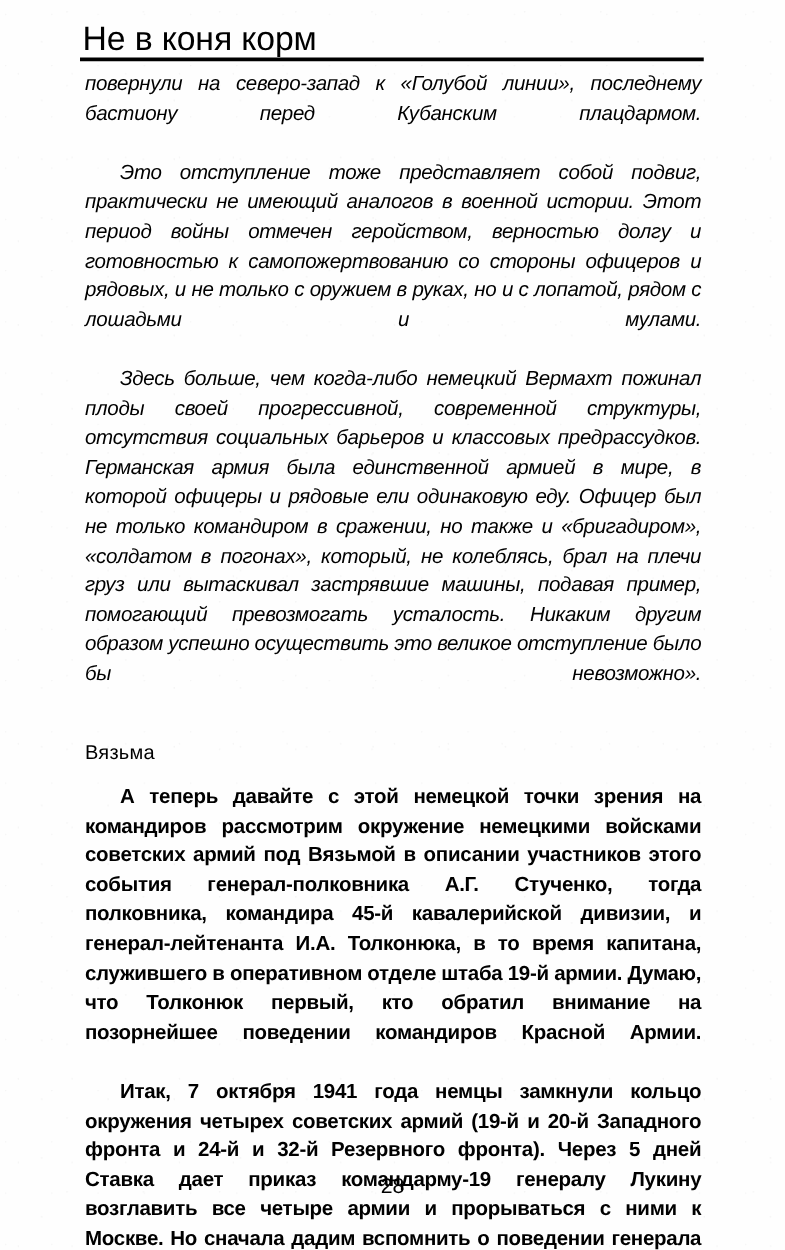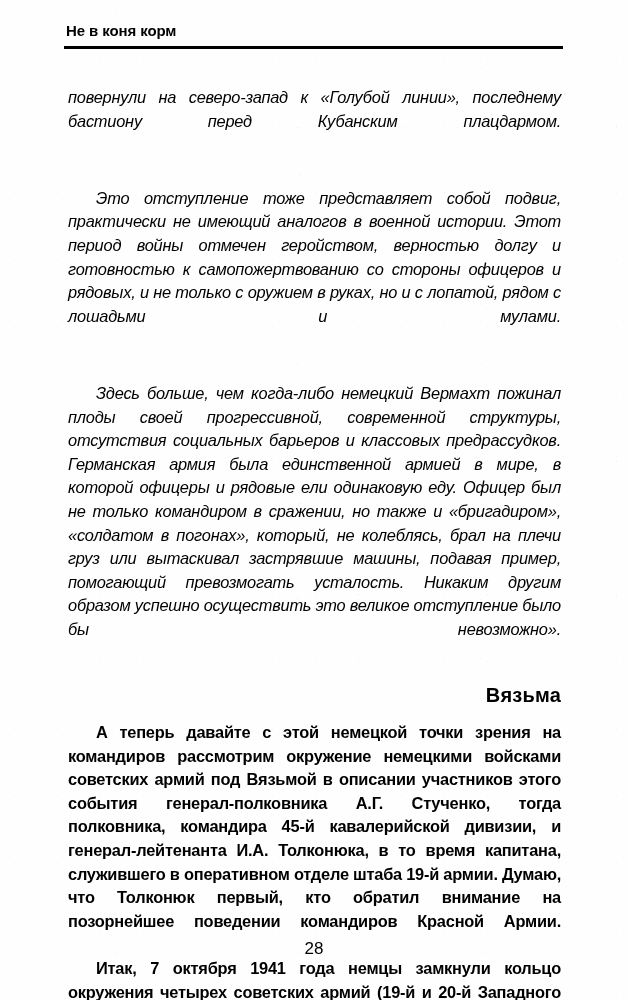--- a/index.html
+++ b/index.html
@@ -30,22 +30,22 @@
 
   
   .running-head {
     position: absolute;
     left: 66px;
     top: 18px;
     width: 498px;
   }
 
   .running-head-title {
-    font-size: 15px;
-    font-weight: bold;
+    font-size: 27px;
+    font-weight: normal;
     letter-spacing: -0.1px;
     line-height: 26px;
     white-space: nowrap;
   }
 
   .head-rule {
     position: absolute;
     left: 64px;
     top: 46px;
     width: 499px;
@@ -70,44 +70,43 @@
     letter-spacing: -0.22px;
     word-spacing: -0.2px;
     text-indent: 28px;
     hyphens: manual;
     font-weight: bold;
   }
 
   p.italic {
     font-style: italic;
     font-weight: 500;
-    margin-top: 30px;
   }
 
   p.roman {
     font-style: normal;
   }
 
   p.no-indent {
     text-indent: 0;
   }
 
   
   p.para::after {
     content: "";
     display: inline-block;
     width: 100%;
   }
 
   
   .section-heading {
     margin: 0;
-    text-align: right;
-    font-size: 20px;
-    font-weight: bold;
+    text-align: left;
+    font-size: 16px;
+    font-weight: normal;
     letter-spacing: 0.2px;
     padding-top: 19px;
     padding-bottom: 14px;
   }
 
   
   .folio {
     position: absolute;
     left: 0;
     top: 938px;

